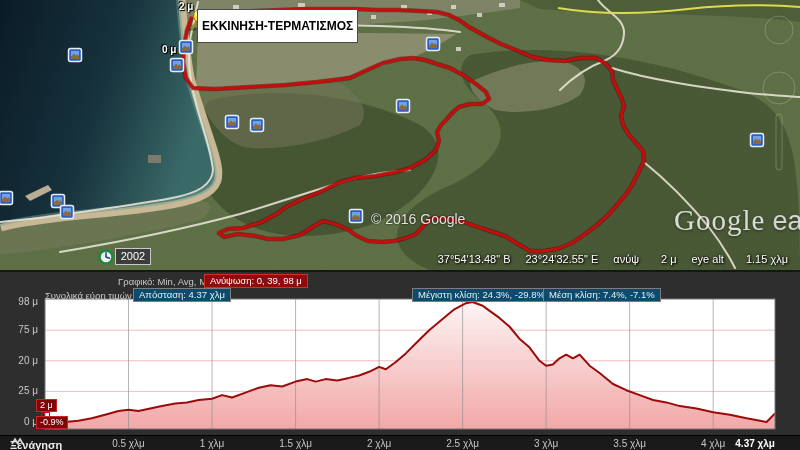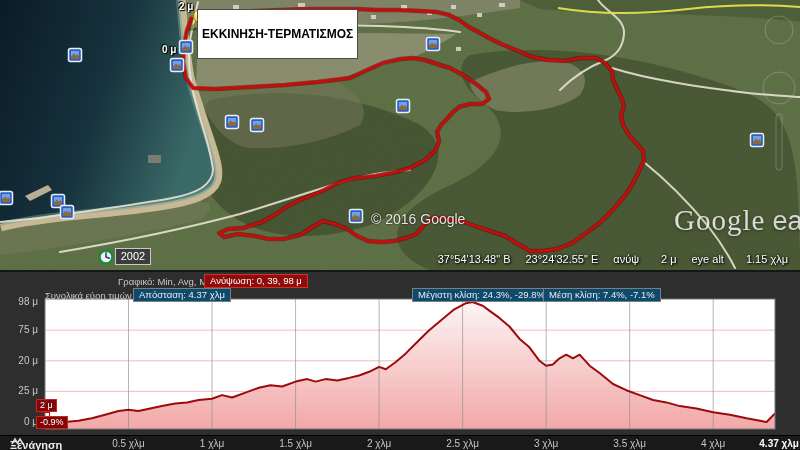--- a/index.html
+++ b/index.html
@@ -4,21 +4,21 @@
 <style>
   html,body{margin:0;padding:0;background:#111;}
   .screen{position:relative;width:800px;height:450px;overflow:hidden;
     font-family:"Liberation Sans",sans-serif;background:#2e2e2e;}
   
   .map{position:absolute;left:0;top:0;width:800px;height:270px;overflow:hidden;}
   .map svg{position:absolute;left:0;top:0;}
   .wlabel{position:absolute;color:#fff;font-size:10px;font-weight:bold;
     text-shadow:1px 1px 1px #000,-1px -1px 1px #000,0 0 2px #000;white-space:nowrap;}
   .start-box{position:absolute;left:197px;top:9px;background:#fff;border:1px solid #4a4a4a;
-    color:#000;font-weight:bold;font-size:12px;line-height:16px;padding:16px 4px;white-space:nowrap;}
+    color:#000;font-weight:bold;font-size:12px;line-height:16px;padding:8px 4px;white-space:nowrap;}
   .year-badge{position:absolute;left:115px;top:248px;min-width:30px;height:15px;background:#3c3c3c;
     border:1px solid #c9c9c9;color:#fff;font-size:11px;line-height:15px;text-align:center;padding:0 2px;}
   .copyright{position:absolute;left:371px;top:211px;color:#f2f2f2;font-size:14px;
     text-shadow:0 0 2px #000;opacity:.92;}
   .status-bar{position:absolute;right:12px;top:253px;display:flex;align-items:center;
     color:#fff;font-size:11px;text-shadow:1px 1px 2px #000,0 0 3px #000;white-space:nowrap;}
   .status-bar .sb{margin-left:15px;}
   .status-bar .sbv{margin-left:22px;}
   .ge-logo{position:absolute;left:674px;top:204px;white-space:nowrap;}
   .ge-logo .g1{font-family:Liberation Serif, serif;font-size:29px;color:rgba(255,255,255,.82);
@@ -37,21 +37,21 @@
     color:#fff;font-size:9px;line-height:11px;padding:0 3px;white-space:nowrap;}
   .cursor-slope{position:absolute;left:36px;top:144px;background:#7e0606;border:1px solid #c22;
     color:#fff;font-size:9px;line-height:11px;padding:0 3px;white-space:nowrap;}
   .cursor-sq{position:absolute;left:41px;top:140px;width:7px;height:7px;border:1px solid #d00;}
   .ytick{position:absolute;left:6px;width:32px;text-align:right;font-size:10px;color:#c8c8c8;}
   .tourbar{position:absolute;left:0;top:163px;width:800px;height:17px;background:#191919;
     border-top:1px solid #000;}
   .tour-btn{position:absolute;left:10px;top:0;height:17px;display:flex;align-items:center;
     gap:5px;color:#ececec;font-size:11px;font-weight:bold;cursor:pointer;}
   .xtick{position:absolute;top:2px;font-size:10px;color:#c6c6c6;text-align:center;width:50px;}
-  .xtick.strong{color:#fff;font-weight:bold;text-align:right;width:78px;}
+  .xtick.strong{color:#fff;font-weight:bold;text-align:right;width:54px;}
 </style>
 </head>
 <body>
 
 <div class="screen">
 
   <div class="map">
     <svg width="800" height="270" viewBox="0 0 800 270">
       <defs>
         <linearGradient id="seag" x1="0" y1="0" x2="1" y2="0.35">

